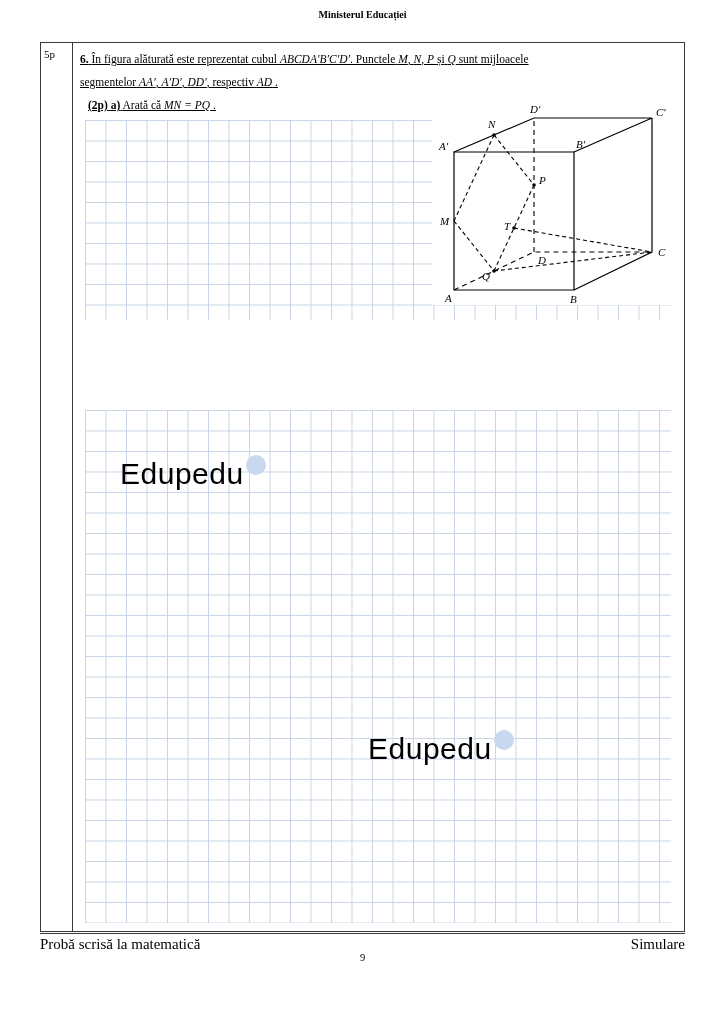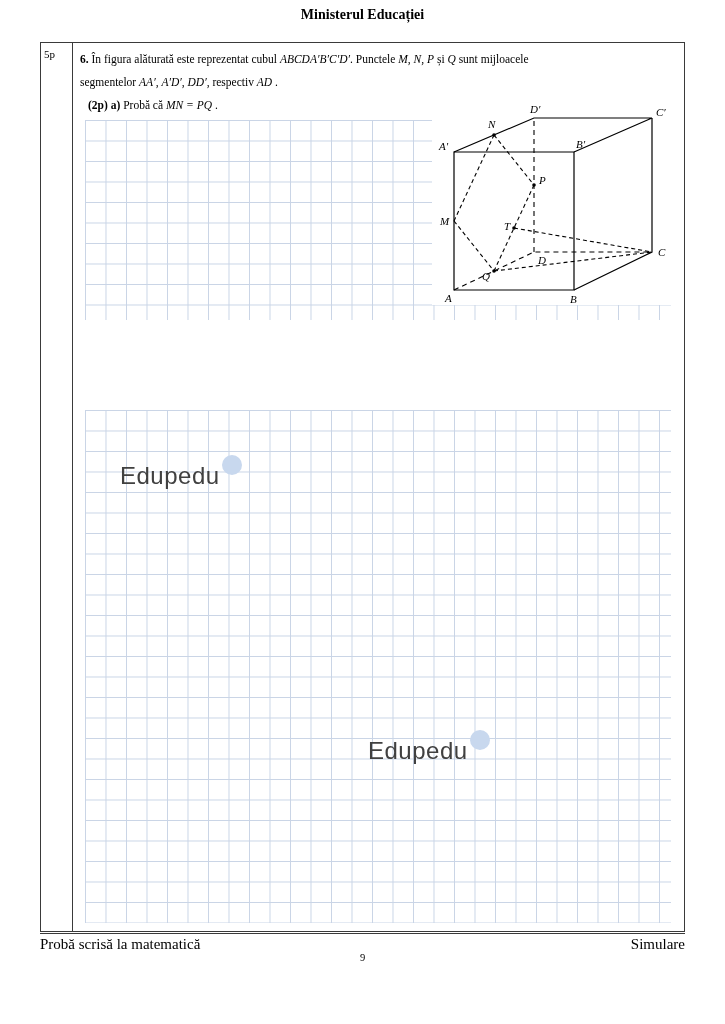--- a/index.html
+++ b/index.html
@@ -21,21 +21,21 @@
     width: 725px;
     height: 1024px;
   }
   
   .header {
     position: absolute;
     left: 0;
     top: 8px;
     width: 725px;
     text-align: center;
-    font-size: 14px;
+    font-size: 10px;
     font-weight: bold;
     line-height: 13px;
   }
   
   .frame {
     position: absolute;
     left: 40px;
     top: 42px;
     width: 645px;
     height: 890px;
@@ -61,21 +61,21 @@
   
   .body-text {
     position: absolute;
     left: 80px;
     top: 48px;
     width: 596px;
     font-size: 11.5px;
     line-height: 23px;
     text-align: justify;
   }
-  .line { display: block; }
+  .line { display: block; text-decoration: underline; }
   .bold { font-weight: bold; }
   .math { font-family: "Liberation Serif", serif; font-style: italic; }
   .l2 { text-indent: 0; }
   .indent { display: inline-block; width: 8px; }
   
   .part-b {
     position: absolute;
     left: 80px;
     top: 362px;
     width: 596px;
@@ -120,23 +120,23 @@
     position: absolute;
     left: 430px;
     top: 100px;
     width: 246px;
     height: 208px;
   }
   .figure svg { display: block; }
   
   .watermark {
     position: absolute;
-    color: #404040;
+    color: #000000;
     font-family: "Liberation Sans", sans-serif;
-    font-size: 24px;
+    font-size: 30px;
     letter-spacing: 0.5px;
     font-weight: 500;
     white-space: nowrap;
     pointer-events: none;
   }
   .watermark .wm-badge {
     display: inline-block;
     width: 20px;
     height: 20px;
     border-radius: 50%;
@@ -214,21 +214,21 @@
       <span>segmentelor</span>
       <span class="math">AA′</span>,
       <span class="math">A′D′</span>,
       <span class="math">DD′</span><span>, respectiv</span>
       <span class="math">AD</span>
       <span>.</span>
     </span>
     <span class="line">
       <span class="indent"></span><span class="bold">(2p)</span>
       <span class="bold">a)</span>
-      <span>Probă că</span>
+      <span>Arată că</span>
       <span class="math">MN = PQ</span>
       <span>.</span>
     </span>
   </div>
 
   <div class="figure">
     <svg width="246" height="208" viewBox="0 0 246 208" xmlns="http://www.w3.org/2000/svg">
 
       <g stroke="#000000" fill="none" stroke-width="1.2">
 

